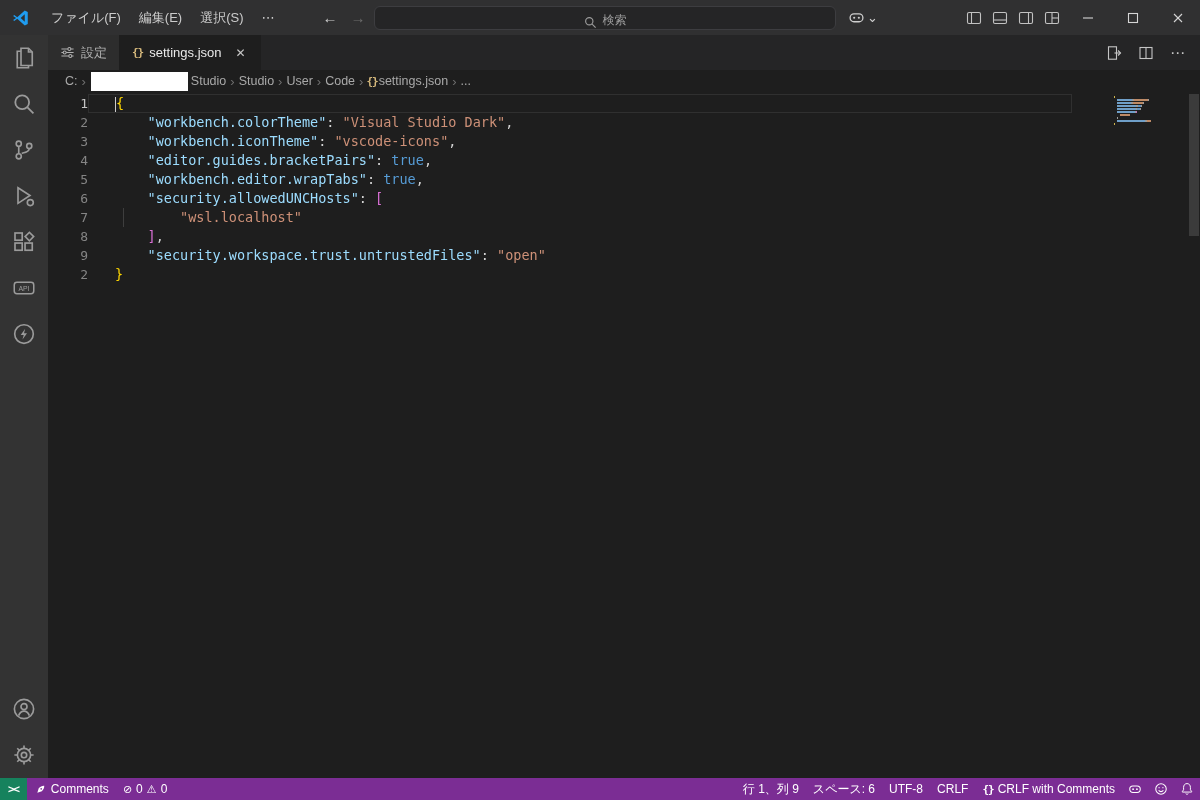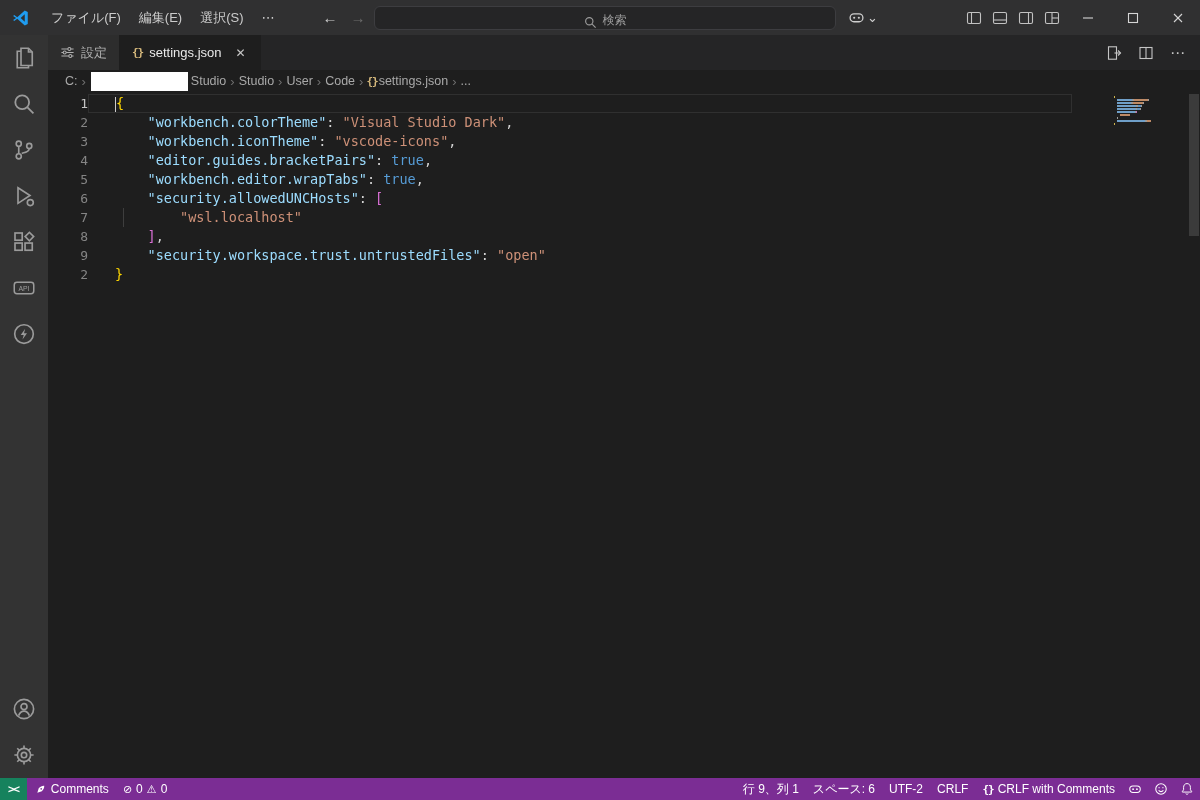--- a/index.html
+++ b/index.html
@@ -415,23 +415,23 @@
       <span>Comments</span>
     </div>
     <div class="sb-item">
       <span class="prob-ico">⊘</span>
       <span>0</span>
       <span class="prob-ico">⚠</span>
       <span>0</span>
     </div>
 
     <div class="sb-right">
-      <div class="sb-item">行 9、列 1</div>
+      <div class="sb-item">行 1、列 9</div>
       <div class="sb-item">スペース: 6</div>
-      <div class="sb-item">UTF-2</div>
+      <div class="sb-item">UTF-8</div>
       <div class="sb-item">CRLF</div>
       <div class="sb-item">
         <span class="lang-braces">{}</span>
         <span>CRLF with Comments</span>
       </div>
       <div class="sb-item icon-only">
         <svg width="14" height="14" viewBox="0 0 16 16" fill="none" stroke="#fff" stroke-width="1.2">
             <rect x="2" y="4.5" width="12" height="7.5" rx="3.6"></rect>
             <circle cx="5.8" cy="8.2" r="1" fill="#fff" stroke="none"></circle>
             <circle cx="10.2" cy="8.2" r="1" fill="#fff" stroke="none"></circle>

